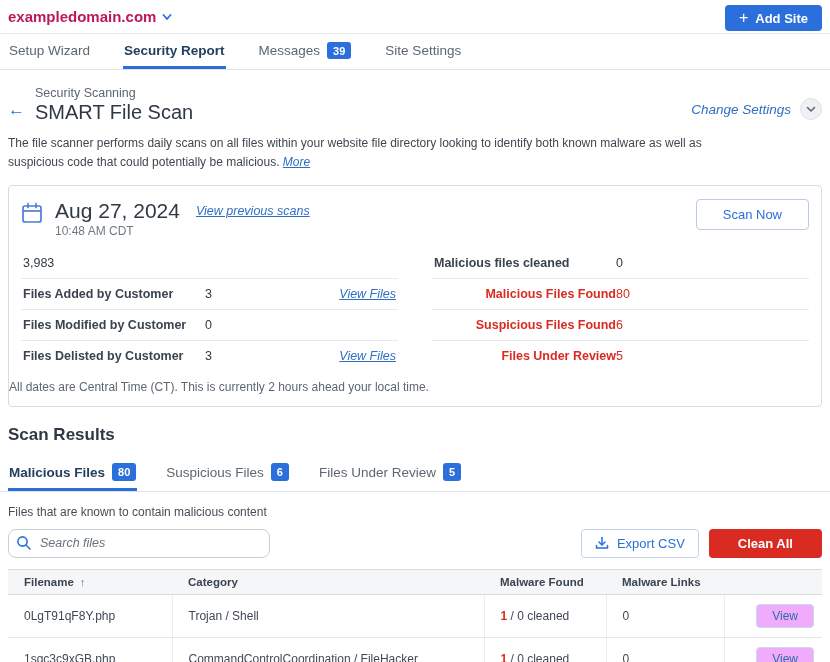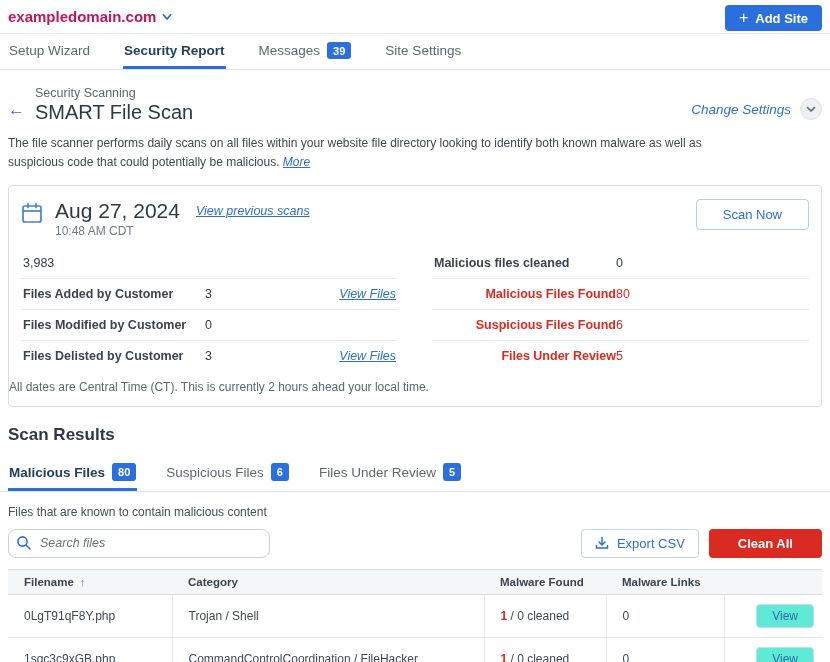--- a/index.html
+++ b/index.html
@@ -77,21 +77,21 @@
   
   table { width:814px; margin:11px 8px 0 8px; border-collapse:collapse; table-layout:fixed; }
   col.c1{width:164px;} col.c2{width:312px;} col.c3{width:122px;} col.c4{width:118px;} col.c5{width:98px;}
   thead th { background:#f4f6f8; border-top:1px solid #d8dde2; border-bottom:1px solid #d8dde2;
     font-size:11.5px; font-weight:700; color:#3a4450; text-align:left; padding:6px 8px 6px 16px; }
   thead th .sort { color:#6b757f; font-weight:400; margin-left:6px; font-size:11px; }
   tbody td { border-bottom:1px solid #e4e8ec; border-right:1px solid #e9edf0;
     font-size:12px; color:#3f4955; padding:9px 8px 9px 16px; height:35px; }
   tbody td:last-child { border-right:none; text-align:right; padding-right:8px; }
   .found-red { color:#d92b21; font-weight:700; }
-  .btn-view { background:#5eead4; border:1px solid #c7d9ec; color:#2e6da8; border-radius:4px;
+  .btn-view { background:#f0abfc; border:1px solid #c7d9ec; color:#2e6da8; border-radius:4px;
     font-size:12px; padding:4px 15px; cursor:pointer; }
 </style>
 </head>
 <body>
 
 <div class="topbar">
   <div class="domain">
     <span>exampledomain.com</span>
     <svg class="chev-blue" viewBox="0 0 10 10">
         <polyline points="1.5,3 5,7 8.5,3" fill="none" stroke="#2a6fdb" stroke-width="1.8" stroke-linecap="round" stroke-linejoin="round"></polyline>

